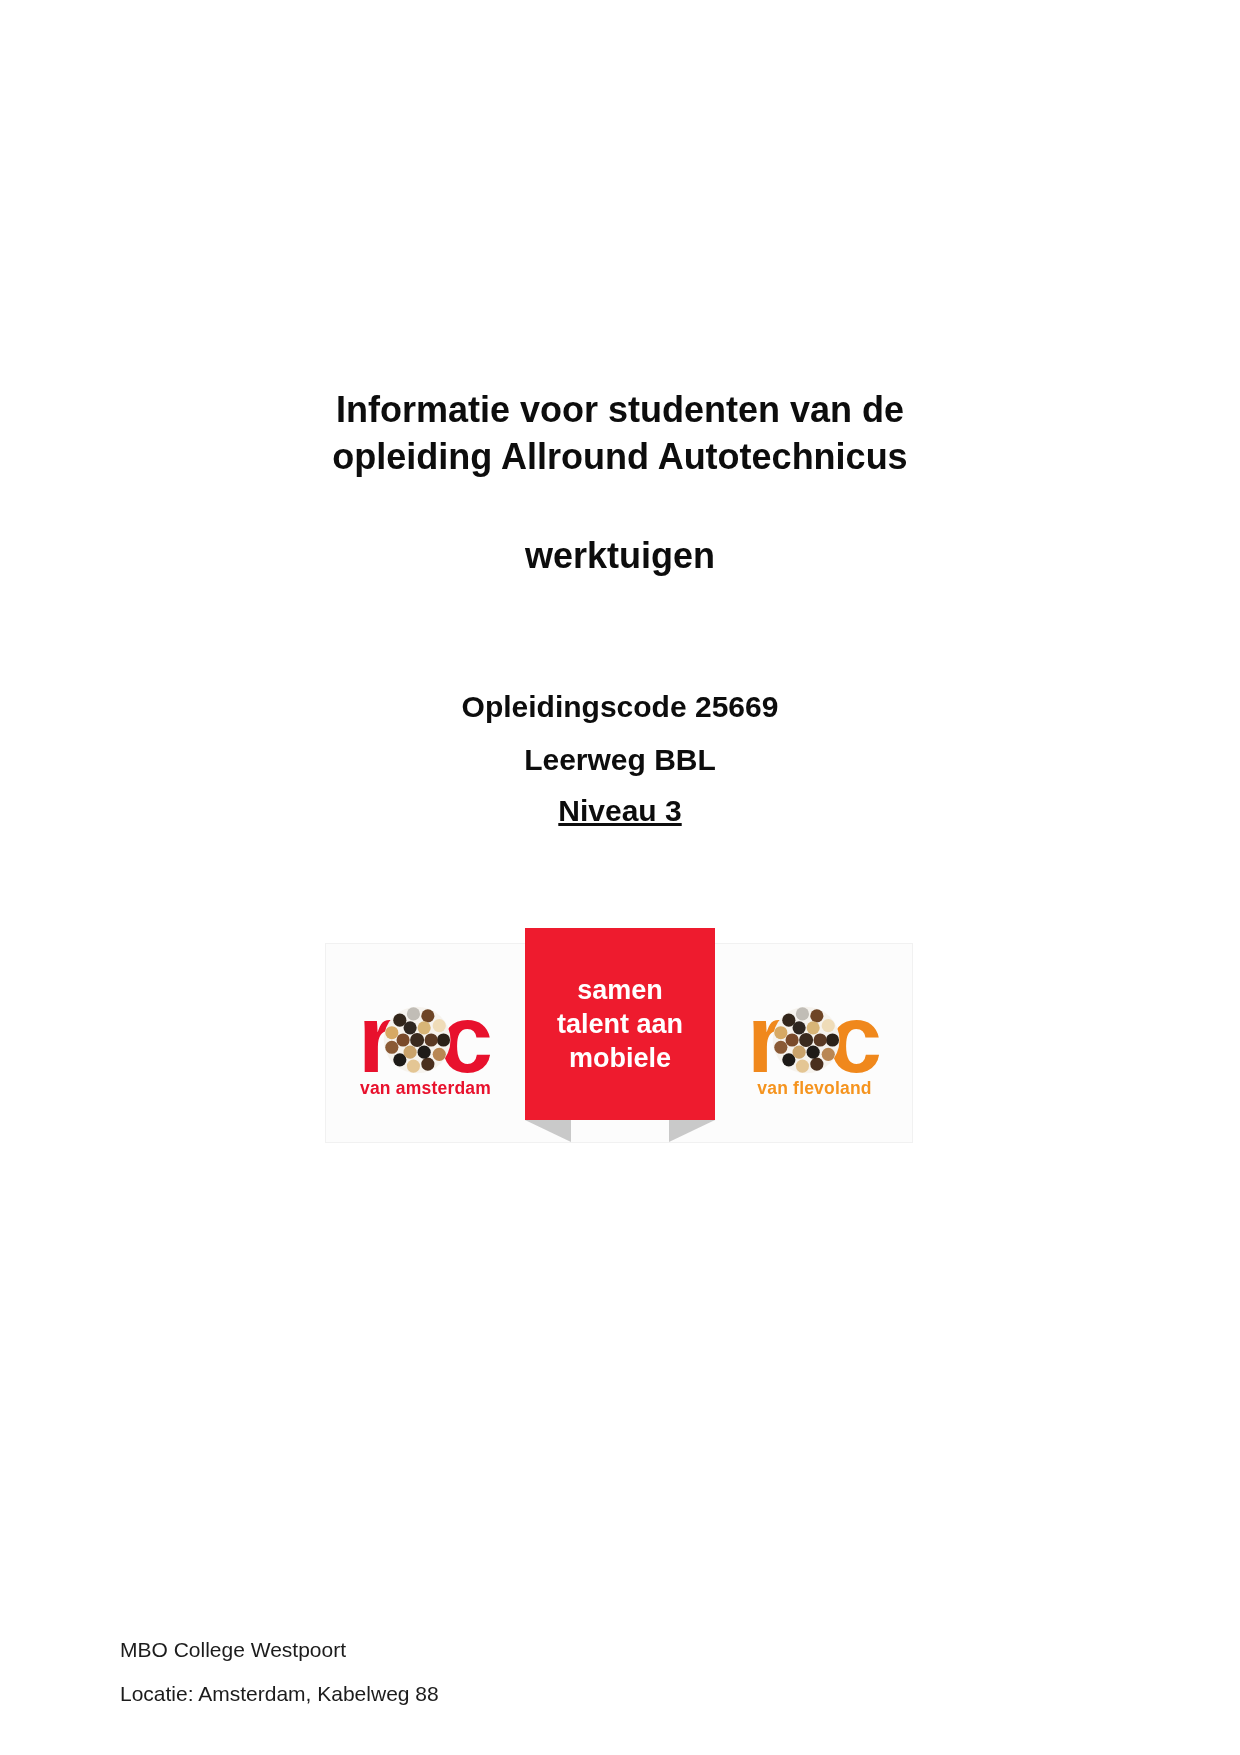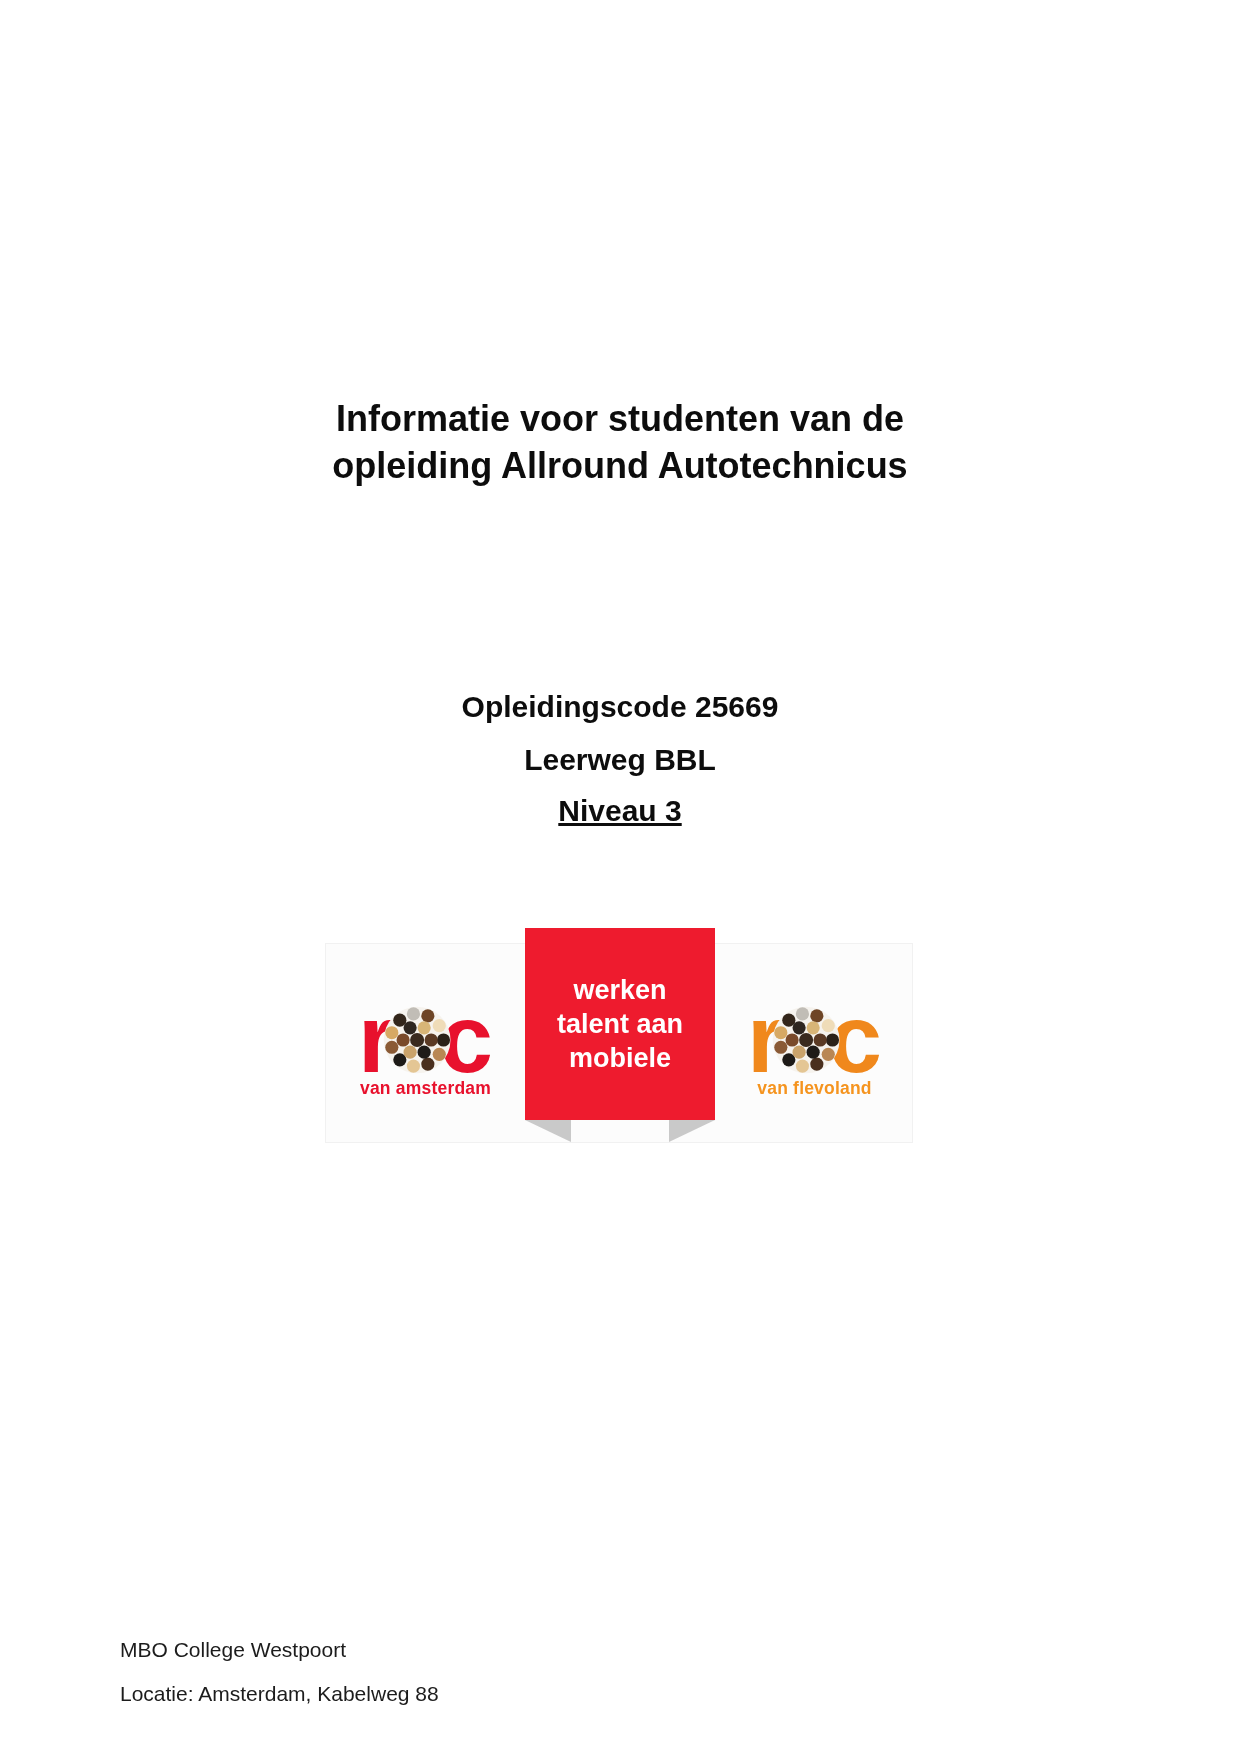--- a/index.html
+++ b/index.html
@@ -12,21 +12,21 @@
     overflow:hidden;
     margin:0 auto;
   }
 
   
   .heading {
     position:absolute; left:0; width:100%;
     text-align:center; font-weight:700; color:#0d0d0d;
   }
   .h-title { top:243px; font-size:37px; line-height:55px; letter-spacing:0.4px; }
-  .h-sub   { top:395px; font-size:36px; line-height:47px; }
+  .h-sub   { top:386px; font-size:36px; line-height:47px; }
   .h-qual  { top:532px; font-size:36px; line-height:47px; }
   .h-meta  { font-size:30px; line-height:32px; }
   .h-opl   { top:691px; }
   .h-leer  { top:744px; }
   .h-niv   { top:795px;text-decoration:underline; }
 
   
   .logo-banner { position:absolute; left:325px; top:928px; width:590px; height:220px; }
   .logo-card {
     position:absolute; left:0; top:15px; width:588px; height:200px;
@@ -68,20 +68,21 @@
 
 <div class="page">
 
 
   <div class="heading h-sub">
     <div>Informatie voor studenten van de</div>
     <div>opleiding Allround Autotechnicus</div>
   </div>
 
   <div class="heading h-qual">
+    <div>werktuigen</div>
   </div>
 
   <div class="heading h-meta h-opl">Opleidingscode 25669</div>
   <div class="heading h-meta h-leer">Leerweg BBL</div>
   <div class="heading h-meta h-niv">Niveau 3</div>
 
   <div class="logo-banner">
     <div class="logo-card"></div>
 
     <div class="roc-logo roc-ams">
@@ -107,21 +108,21 @@
           <circle cx="32" cy="26.1" r="7.5" fill="#2e2620"></circle>
             <circle cx="48" cy="26.1" r="7.5" fill="#d8b577"></circle>
           <circle cx="40" cy="40" r="8" fill="#3a2a1e"></circle>
         </svg>
         <span class="roc-letter">c</span>
       </div>
       <div class="roc-caption">van amsterdam</div>
     </div>
 
     <div class="ribbon">
-      <div>werken</div>
+      <div>samen</div>
       <div>talent aan</div>
       <div>mobiele</div>
     </div>
     <div class="fold fold-left"></div>
     <div class="fold fold-right"></div>
 
     <div class="roc-logo roc-flev">
       <div class="roc-row">
         <span class="roc-letter">r</span>
         <svg class="cluster" viewBox="0 0 80 80" aria-hidden="true">

